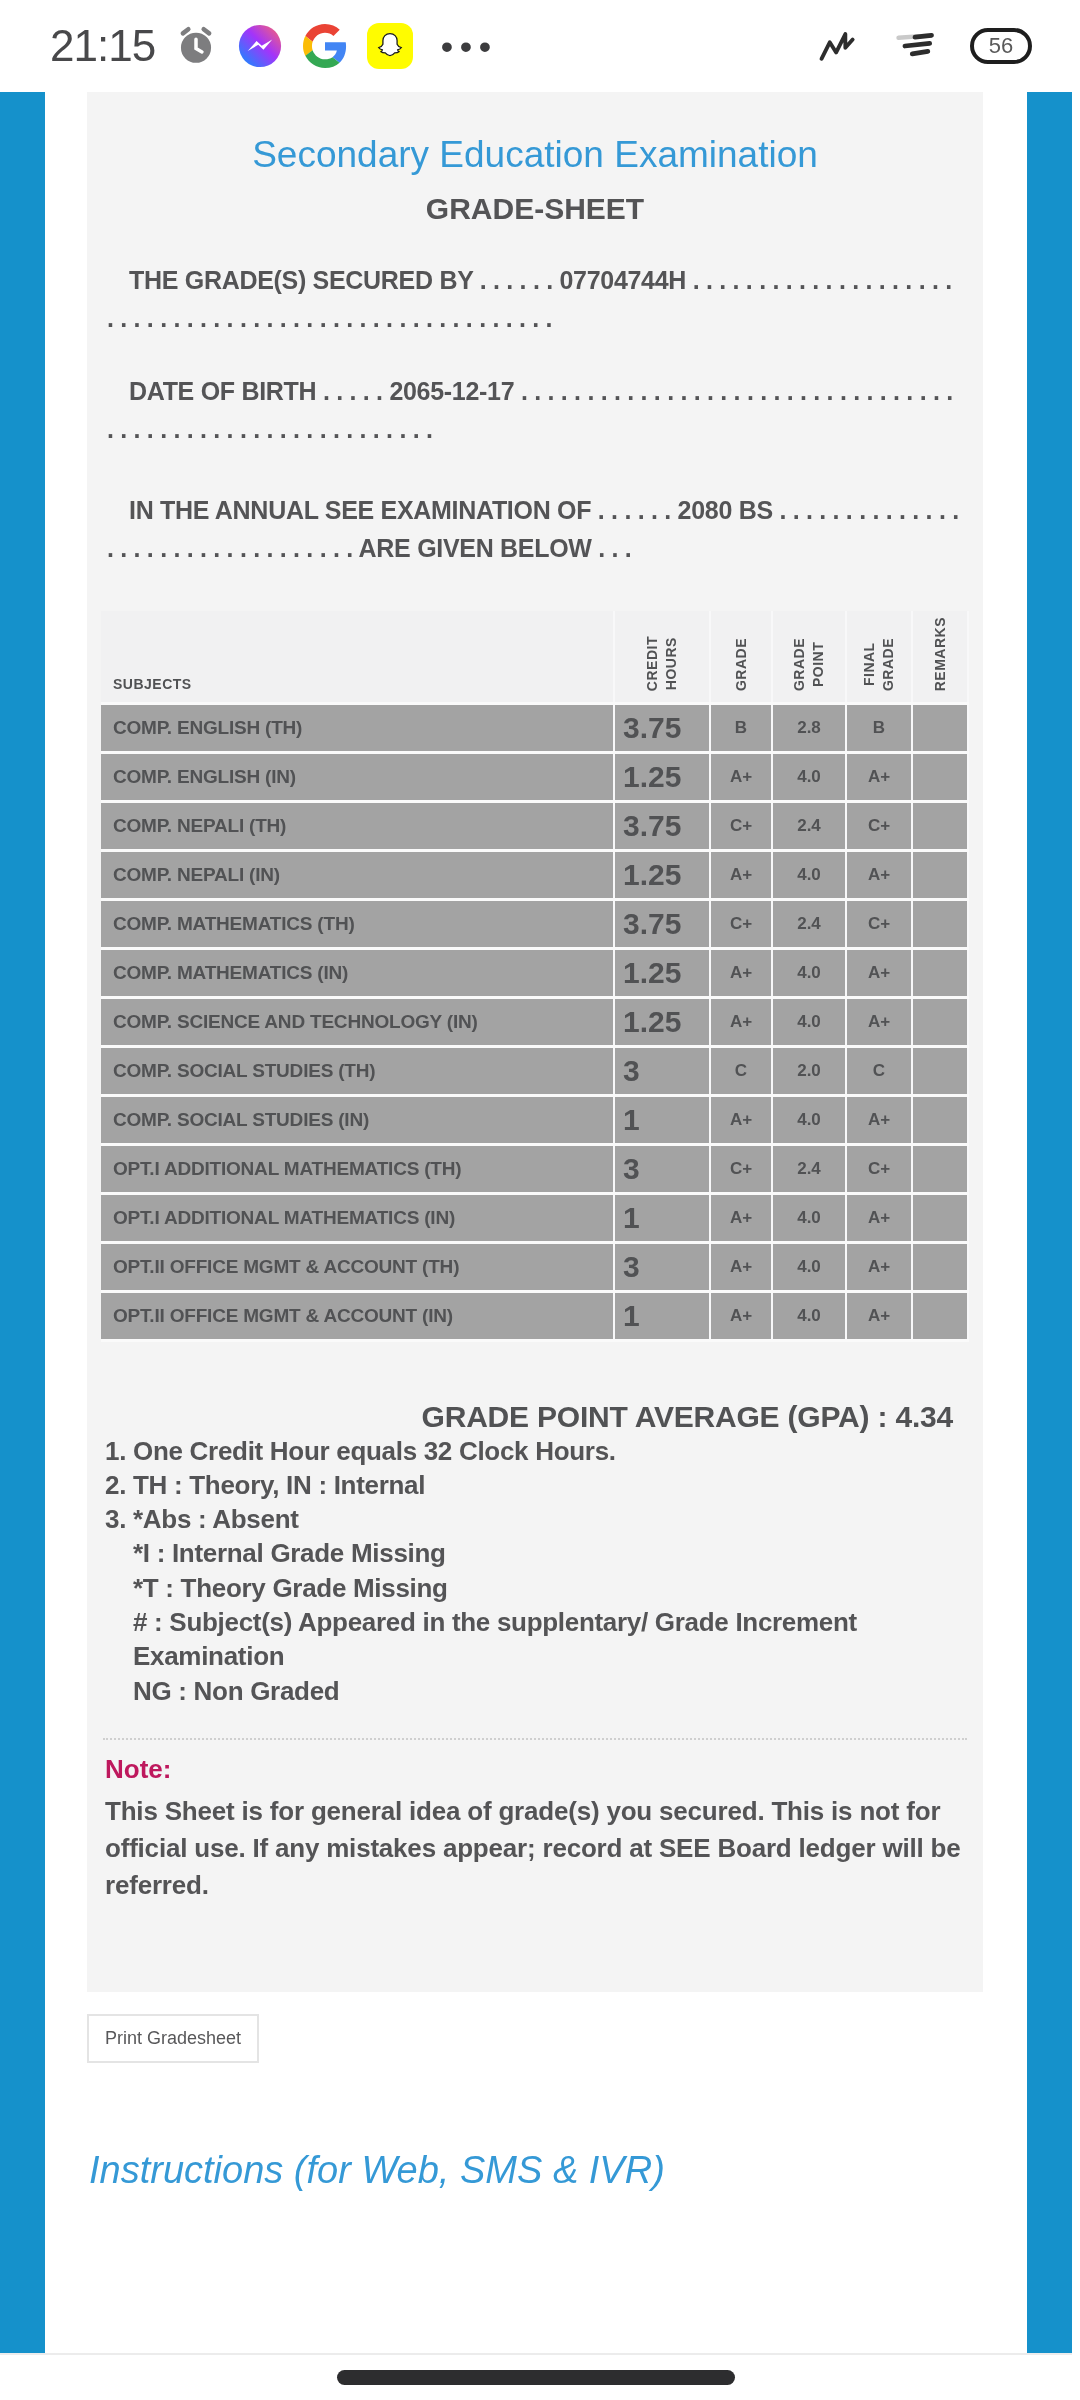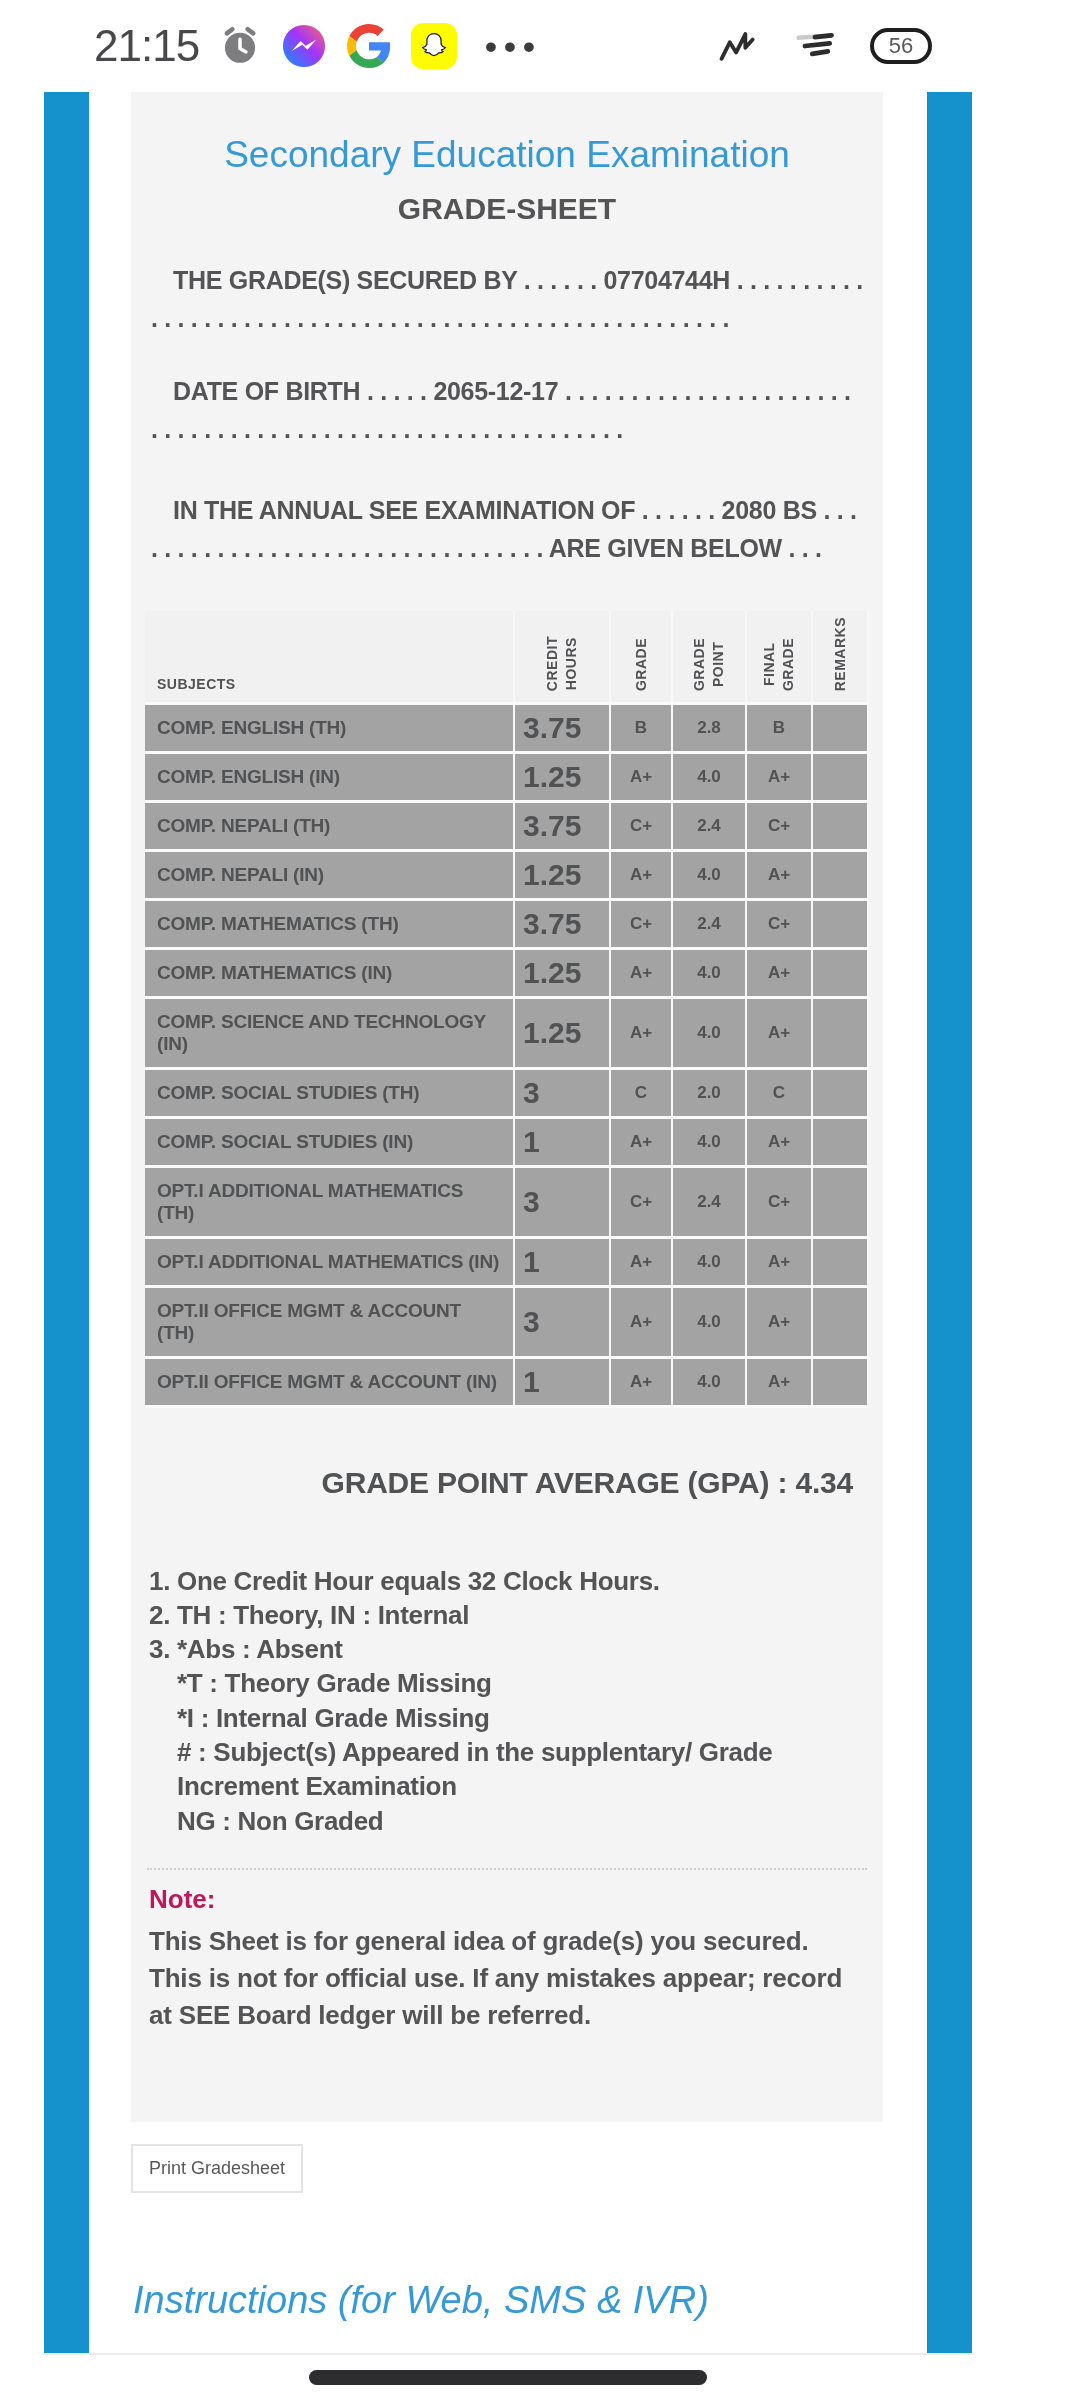--- a/index.html
+++ b/index.html
@@ -1,18 +1,18 @@
 <!DOCTYPE html>
 <html><head>
 <meta charset="utf-8">
 <style>
   * { margin:0; padding:0; box-sizing:border-box; }
   html,body { width:1080px; height:2400px; }
   body { font-family:"Liberation Sans", sans-serif; background:#ffffff; overflow:hidden; }
-  .screen { width:972px; height:2400px; display:flex; flex-direction:column;padding-left:44px; }
+  .screen { width:1072px; height:2400px; display:flex; flex-direction:column; }
 
   
   .status-bar { height:92px; background:#fff; display:flex; align-items:center;
                 justify-content:space-between; padding:0 40px 0 50px; flex:0 0 auto; }
   .sb-left { display:flex; align-items:center; gap:20px; }
   .sb-time { font-size:44px; color:#48484a; letter-spacing:-1px; }
   .sb-dots { font-size:34px; color:#3c3c3e; letter-spacing:7px; margin-left:8px; font-weight:700; }
   .sb-right { display:flex; align-items:center; gap:32px; }
   .snap-wrap { width:46px; height:46px; background:#FFFC00; border-radius:12px;
                display:flex; align-items:center; justify-content:center; }
@@ -46,21 +46,21 @@
   col.c-sub { width:auto; } col.c-cr { width:96px; } col.c-g { width:62px; }
   col.c-gp { width:74px; } col.c-fg { width:66px; } col.c-rm { width:56px; }
   table.grades tbody tr { background:#a3a3a3; }
   td.sub  { font-size:19px; font-weight:700; color:#515254; padding:12px 10px 12px 12px; letter-spacing:-0.2px; }
   td.credit { font-size:30px; font-weight:700; color:#515254; text-align:left; padding-left:8px; }
   td.grade { font-size:17px; font-weight:700; color:#515254; text-align:center; }
 
   .gpa { text-align:right; color:#515254; font-size:30px; font-weight:700;
          margin-top:58px; padding-right:16px; letter-spacing:-0.2px; }
 
-  .notes { margin-top:64px; }
+  .notes { }
   .note-item { color:#545456; font-size:26px; font-weight:700; line-height:1.32;
                letter-spacing:-0.3px; padding:0 4px; }
   .note-item.indent { padding-left:32px; }
 
   .note-sep { border-top:2px dotted #cfcfcf; margin:30px 2px 0; }
   .note-title { color:#be185d; font-size:26px; font-weight:700; margin-top:14px; padding:0 4px; }
   .note-body { color:#545456; font-size:26px; font-weight:700; line-height:1.42;
                margin-top:8px; padding:0 4px; letter-spacing:-0.2px; }
 
   
@@ -296,22 +296,22 @@
 
         <div class="gpa">
           <span>GRADE POINT AVERAGE (GPA) :</span>
           <span>4.34</span>
         </div>
 
         <div class="notes">
             <div class="note-item">1. One Credit Hour equals 32 Clock Hours.</div>
             <div class="note-item">2. TH : Theory, IN : Internal</div>
             <div class="note-item">3. *Abs : Absent</div>
+            <div class="note-item indent">*I : Internal Grade Missing</div>
             <div class="note-item indent">*T : Theory Grade Missing</div>
-            <div class="note-item indent">*I : Internal Grade Missing</div>
             <div class="note-item indent"># : Subject(s) Appeared in the supplentary/ Grade Increment Examination</div>
             <div class="note-item indent">NG : Non Graded</div>
           </div>
 
         <div class="note-sep"></div>
         <div class="note-title">Note:</div>
         <div class="note-body">This Sheet is for general idea of grade(s) you secured. This is not for official use. If any mistakes appear; record at SEE Board ledger will be referred.</div>
       </div>
 
       <button class="print-btn">Print Gradesheet</button>

